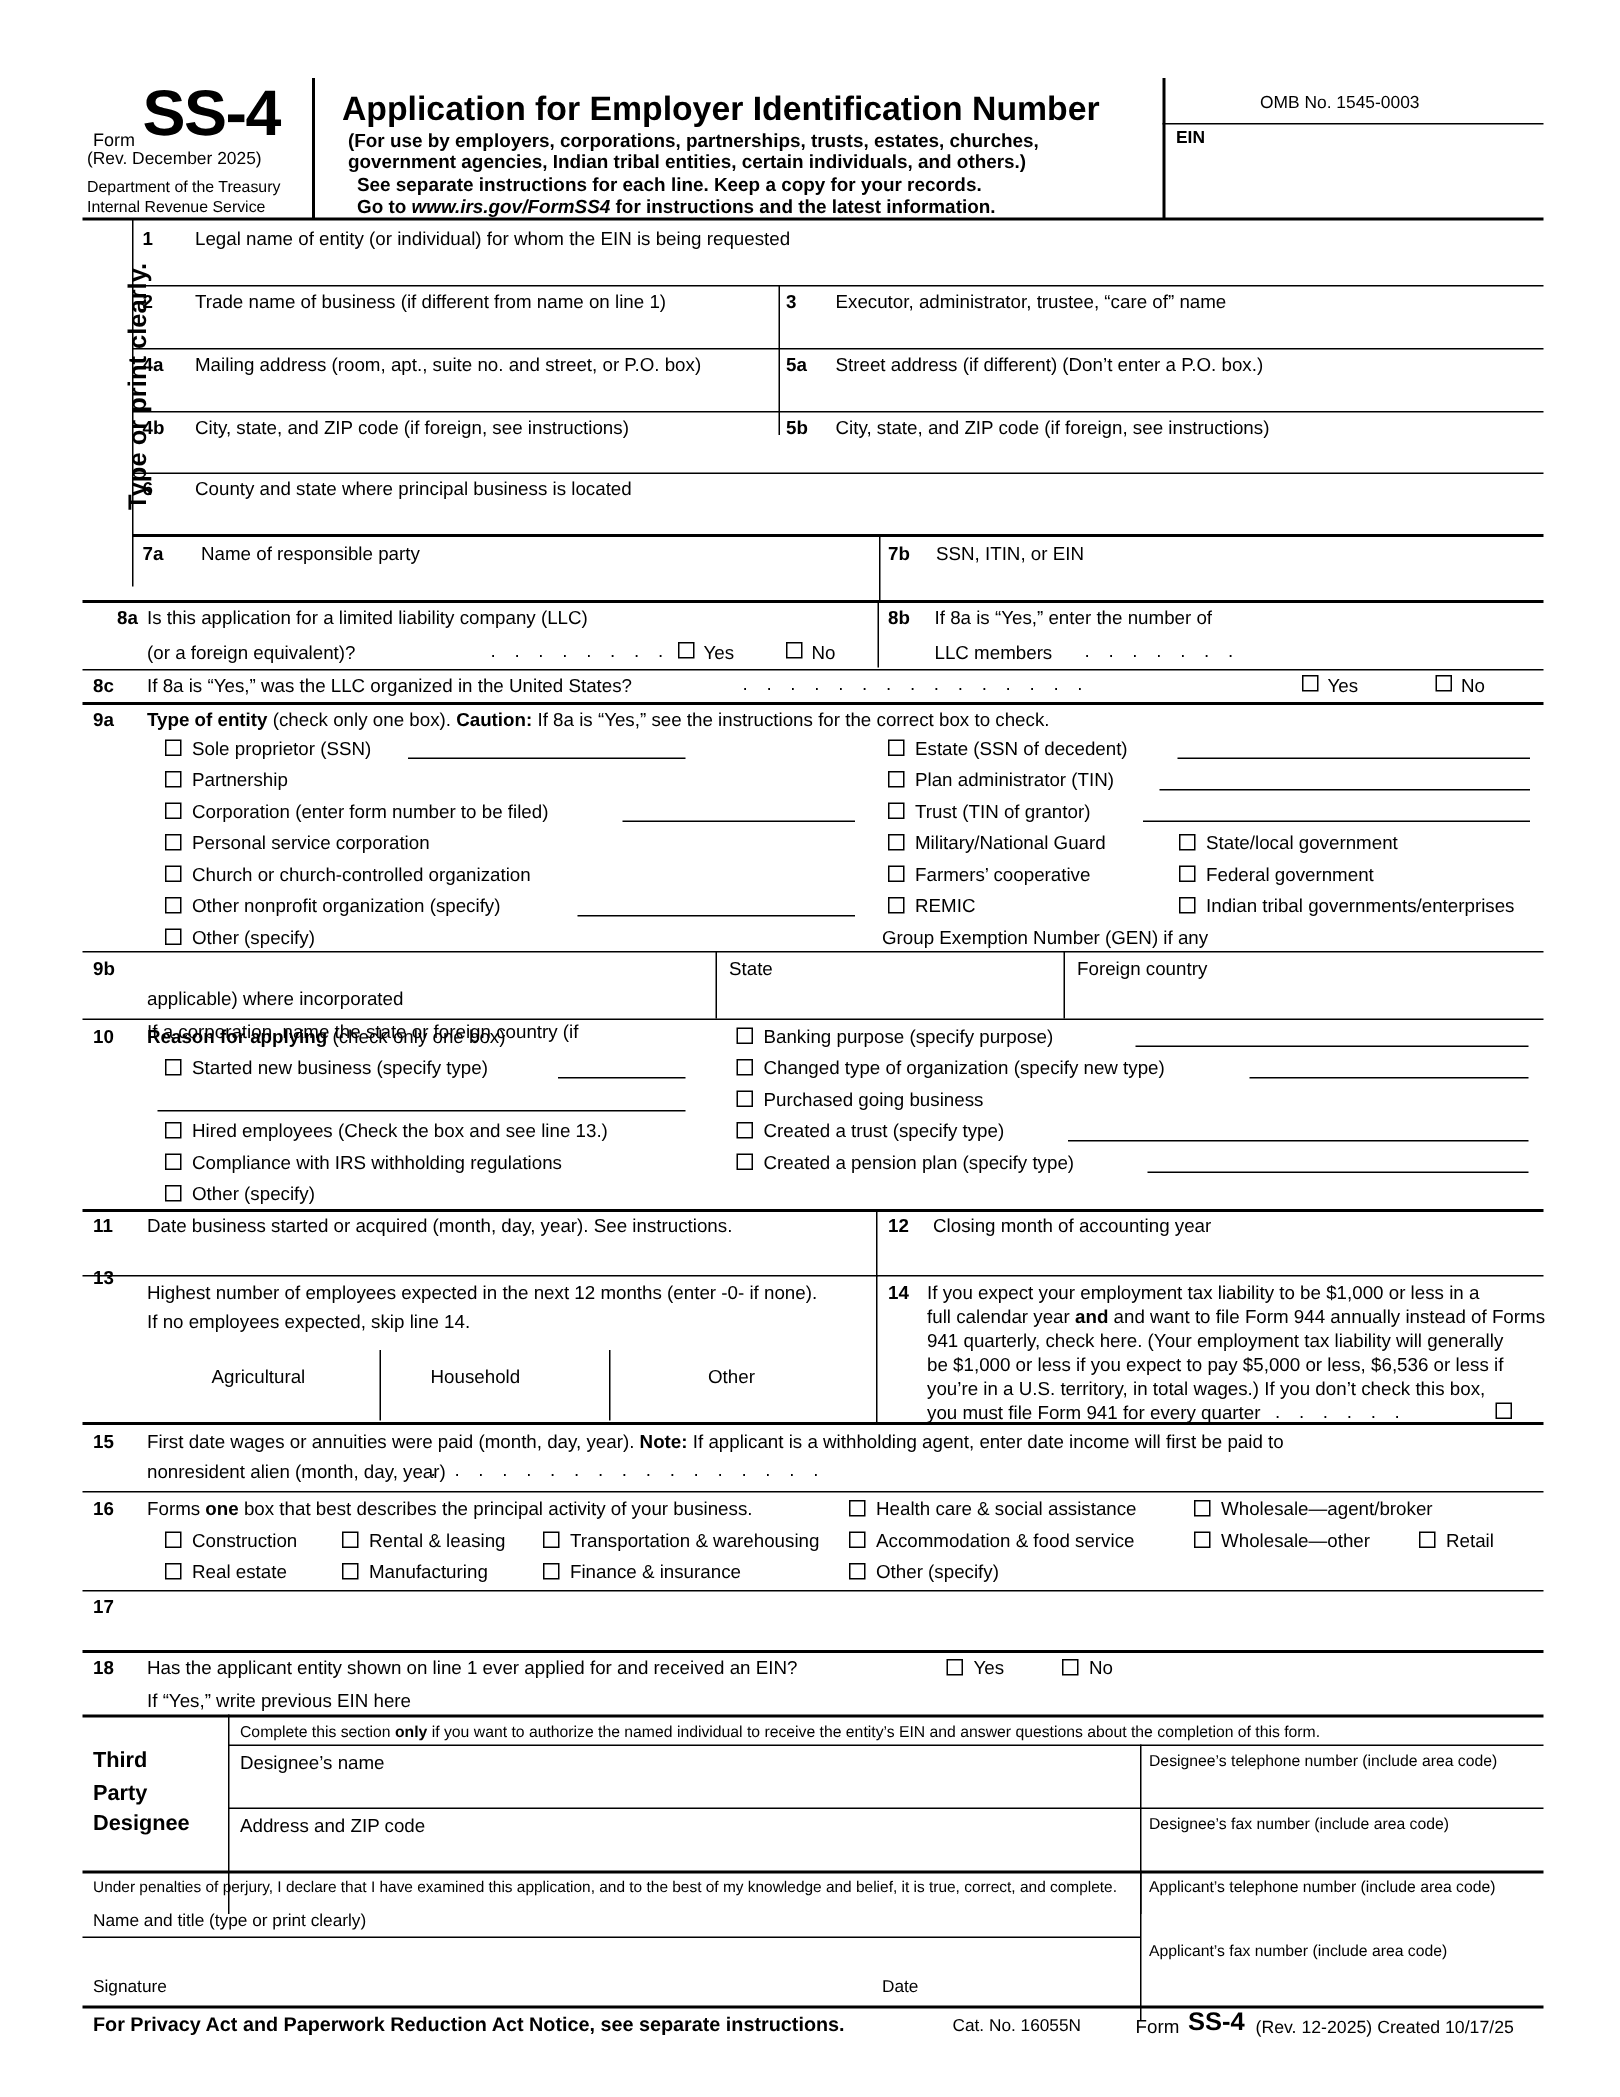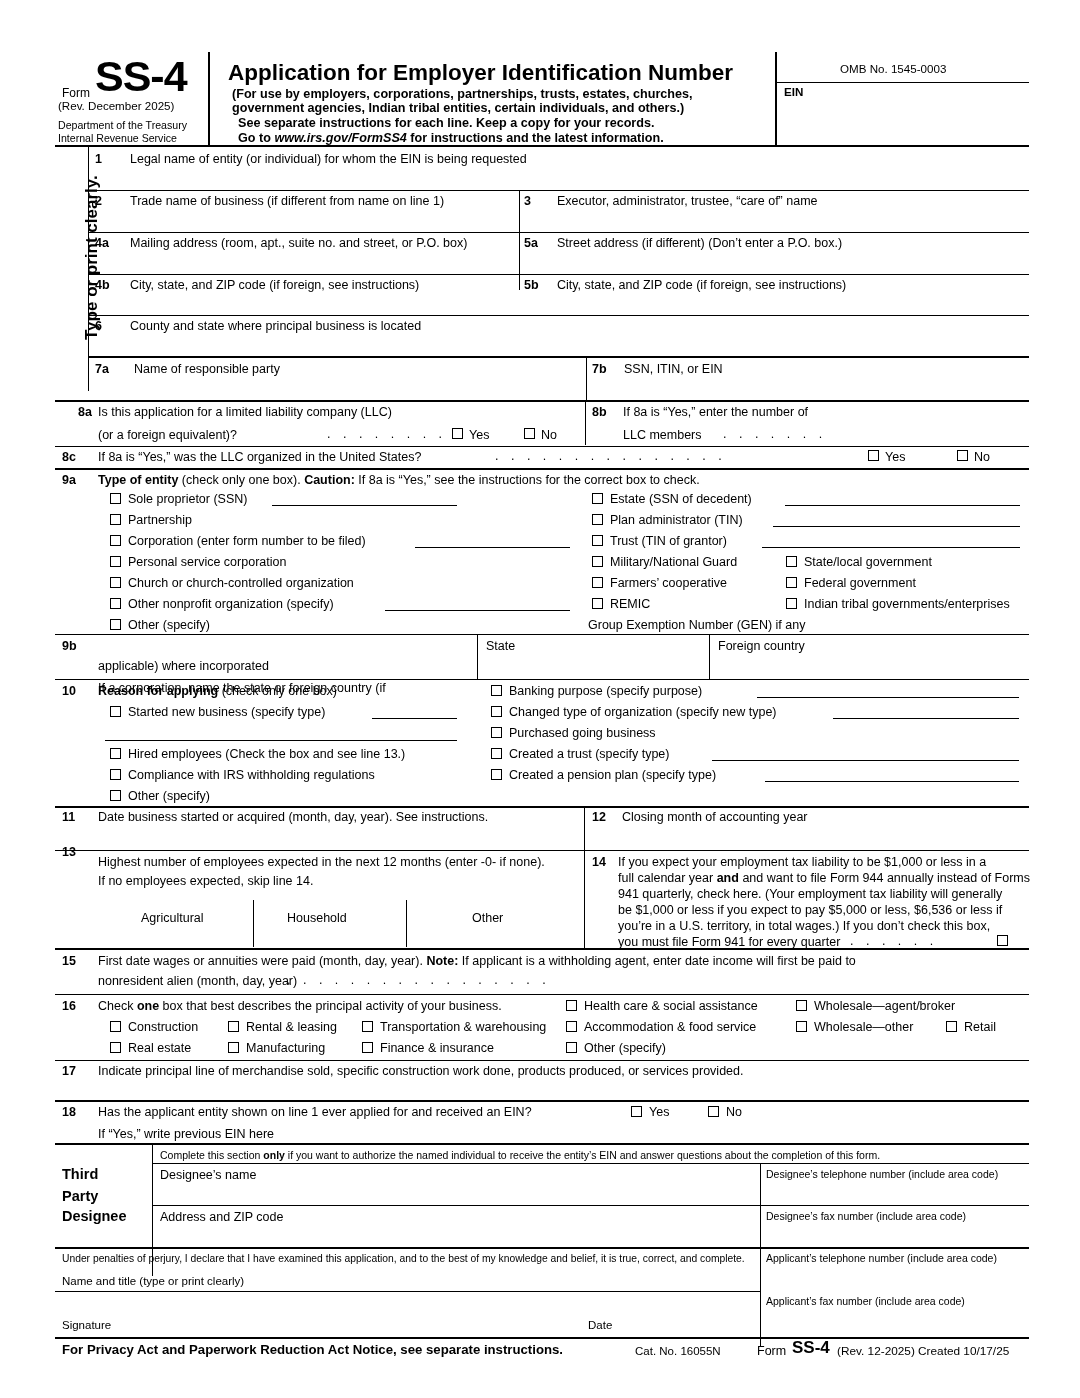--- a/index.html
+++ b/index.html
@@ -302,21 +302,21 @@
   <div class="hr2" style="left:55px;top:948px;width:974px;"></div>
 
   <span class="num" style="left:62px;top:954px;">15</span>
   <span class="lbl" style="left:98px;top:954px;"><span>First date wages or annuities were paid (month, day, year).</span> <span class="b">Note:</span> <span>If applicant is a withholding agent, enter date income will first be paid to</span></span>
   <span class="lbl" style="left:98px;top:974px;">nonresident alien (month, day, year)</span>
   <span class="dots" style="left:287px;top:973px;">. . . . . . . . . . . . . . . . .</span>
   <div style="position:absolute;left:740px;top:970px;width:280px;height:20px;"></div>
   <div class="hr" style="left:55px;top:994px;width:974px;"></div>
 
   <span class="num" style="left:62px;top:999px;">16</span>
-  <span class="lbl" style="left:98px;top:999px;"><span>Check </span><span class="b">one</span><span> box that best describes the principal activity of your business.</span></span>
+  <span class="lbl" style="left:98px;top:999px;"><span>Forms </span><span class="b">one</span><span> box that best describes the principal activity of your business.</span></span>
 
   <div class="cb" style="left:110px;top:1021px;"></div>
   <span class="lbl" style="left:128px;top:1020px;">Construction</span>
   <div class="cb" style="left:110px;top:1042px;"></div>
   <span class="lbl" style="left:128px;top:1041px;">Real estate</span>
 
   <div class="cb" style="left:228px;top:1021px;"></div>
   <span class="lbl" style="left:246px;top:1020px;">Rental &amp; leasing</span>
   <div class="cb" style="left:228px;top:1042px;"></div>
   <span class="lbl" style="left:246px;top:1041px;">Manufacturing</span>
@@ -337,21 +337,20 @@
   <span class="lbl" style="left:814px;top:999px;">Wholesale—agent/broker</span>
   <div class="cb" style="left:796px;top:1021px;"></div>
   <span class="lbl" style="left:814px;top:1020px;">Wholesale—other</span>
 
   <div class="cb" style="left:946px;top:1021px;"></div>
   <span class="lbl" style="left:964px;top:1020px;">Retail</span>
 
   <div class="hr" style="left:55px;top:1060px;width:974px;"></div>
 
   <span class="num" style="left:62px;top:1064px;">17</span>
-  <span class="lbl" style="left:98px;top:1064px;">Indicate principal line of merchandise sold, specific construction work done, products produced, or services provided.</span>
   <div style="position:absolute;left:98px;top:1082px;width:920px;height:22px;"></div>
   <div class="hr2" style="left:55px;top:1100px;width:974px;"></div>
 
   <span class="num" style="left:62px;top:1105px;">18</span>
   <span class="lbl" style="left:98px;top:1105px;">Has the applicant entity shown on line 1 ever applied for and received an EIN?</span>
   <div class="cb" style="left:631px;top:1106px;"></div>
   <span class="lbl" style="left:649px;top:1105px;">Yes</span>
   <div class="cb" style="left:708px;top:1106px;"></div>
   <span class="lbl" style="left:726px;top:1105px;">No</span>
   <span class="lbl" style="left:98px;top:1127px;">If “Yes,” write previous EIN here</span>

